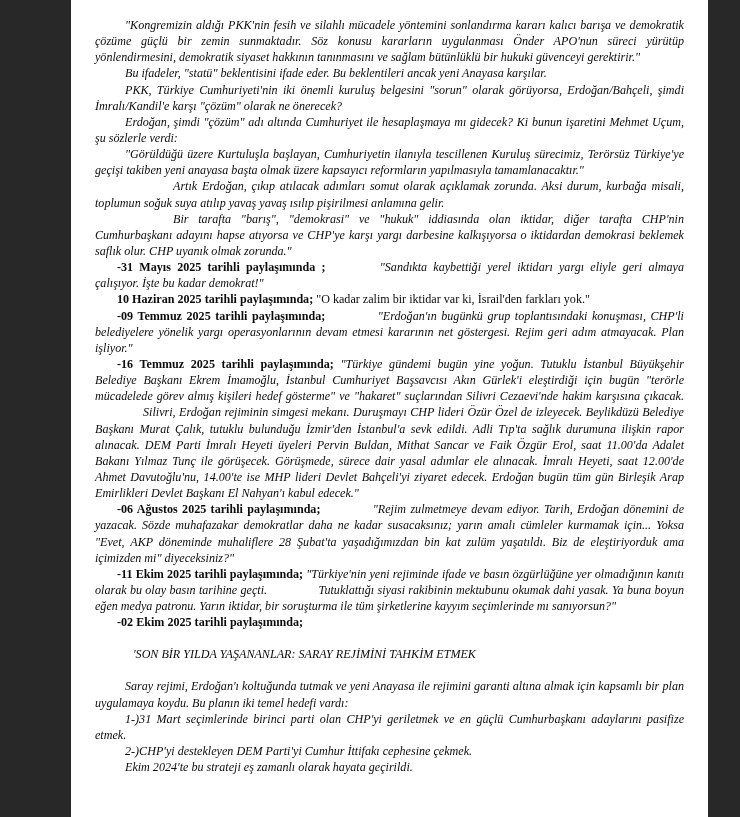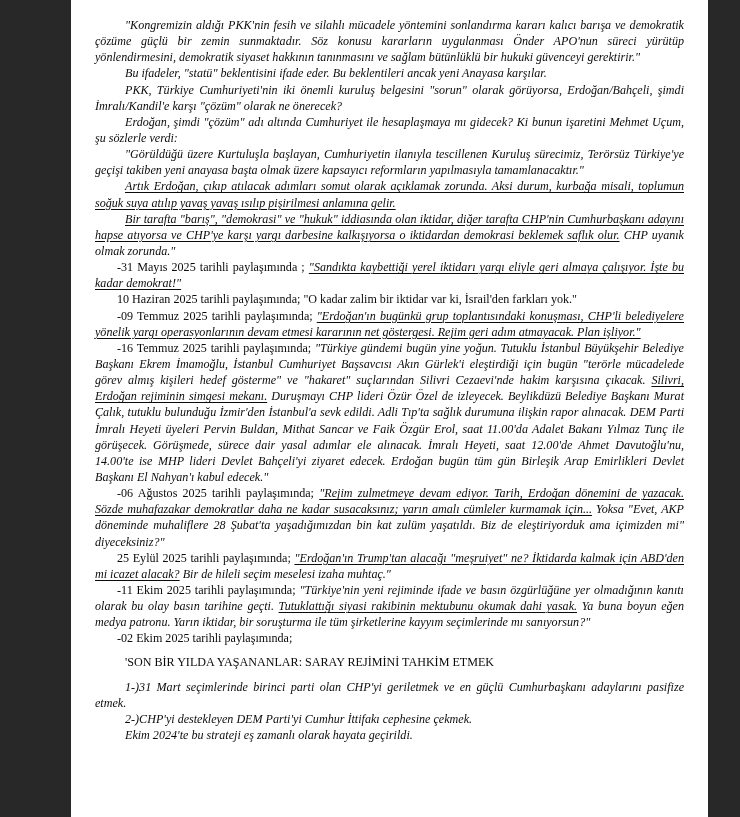--- a/index.html
+++ b/index.html
@@ -40,33 +40,34 @@
   .para {
     margin: 0;
     text-indent: 30px;
     font-style: italic;
   }
   .para.hang {
     text-indent: 22px;
   }
   .d {
     font-style: normal;
-    font-weight: normal;
+    font-weight: bold;
   }
   .u {
-    text-decoration: underline;
     text-underline-offset: 1.5px;
     text-decoration-thickness: from-font;
+    margin-left: 48px;
   }
   .upright {
     font-style: normal;
   }
   .heading-line {
+    font-style: italic;
     text-indent: 22px;
-    margin: 8px;
+    margin: 16px;
   }
 </style>
 </head>
 <body>
 
 <div id="viewport">
   <div id="page">
     <div class="doc-body">
 
       <p class="para">"Kongremizin aldığı PKK'nin fesih ve silahlı mücadele yöntemini sonlandırma kararı kalıcı barışa ve demokratik çözüme güçlü bir zemin sunmaktadır. Söz konusu kararların uygulanması Önder APO'nun süreci yürütüp yönlendirmesini, demokratik siyaset hakkının tanınmasını ve sağlam bütünlüklü bir hukuki güvenceyi gerektirir."</p>
@@ -105,37 +106,34 @@
       <p class="para hang">
         <span class="d">-16 Temmuz 2025 tarihli paylaşımında;</span>
         <span>"Türkiye gündemi bugün yine yoğun. Tutuklu İstanbul Büyükşehir Belediye Başkanı Ekrem İmamoğlu, İstanbul Cumhuriyet Başsavcısı Akın Gürlek'i eleştirdiği için bugün "terörle mücadelede görev almış kişileri hedef gösterme" ve "hakaret" suçlarından Silivri Cezaevi'nde hakim karşısına çıkacak. </span><span class="u">Silivri, Erdoğan rejiminin simgesi mekanı.</span><span> Duruşmayı CHP lideri Özür Özel de izleyecek. Beylikdüzü Belediye Başkanı Murat Çalık, tutuklu bulunduğu İzmir'den İstanbul'a sevk edildi. Adli Tıp'ta sağlık durumuna ilişkin rapor alınacak. DEM Parti İmralı Heyeti üyeleri Pervin Buldan, Mithat Sancar ve Faik Özgür Erol, saat 11.00'da Adalet Bakanı Yılmaz Tunç ile görüşecek. Görüşmede, sürece dair yasal adımlar ele alınacak. İmralı Heyeti, saat 12.00'de Ahmet Davutoğlu'nu, 14.00'te ise MHP lideri Devlet Bahçeli'yi ziyaret edecek. Erdoğan bugün tüm gün Birleşik Arap Emirlikleri Devlet Başkanı El Nahyan'ı kabul edecek."</span>
       </p>
 
       <p class="para hang">
         <span class="d">-06 Ağustos 2025 tarihli paylaşımında;</span>
         <span class="u">"Rejim zulmetmeye devam ediyor. Tarih, Erdoğan dönemini de yazacak. Sözde muhafazakar demokratlar daha ne kadar susacaksınız; yarın amalı cümleler kurmamak için...</span><span> Yoksa "Evet, AKP döneminde muhaliflere 28 Şubat'ta yaşadığımızdan bin kat zulüm yaşatıldı. Biz de eleştiriyorduk ama içimizden mi" diyeceksiniz?"</span>
       </p>
 
-      <p class="para hang">
-        <span class="d">25 Eylül 2025 tarihli paylaşımında;</span>
-        <span class="u">"Erdoğan'ın Trump'tan alacağı "meşruiyet" ne? İktidarda kalmak için ABD'den mi icazet alacak?</span><span> Bir de hileli seçim meselesi izaha muhtaç."</span>
-      </p>
 
       <p class="para hang">
         <span class="d">-11 Ekim 2025 tarihli paylaşımında;</span>
         <span>"Türkiye'nin yeni rejiminde ifade ve basın özgürlüğüne yer olmadığının kanıtı olarak bu olay basın tarihine geçti. </span><span class="u">Tutuklattığı siyasi rakibinin mektubunu okumak dahi yasak.</span><span> Ya buna boyun eğen medya patronu. Yarın iktidar, bir soruşturma ile tüm şirketlerine kayyım seçimlerinde mı sanıyorsun?"</span>
       </p>
 
       <p class="para hang">
         <span class="d">-02 Ekim 2025 tarihli paylaşımında;</span>
       </p>
 
       <p class="heading-line">'SON BİR YILDA YAŞANANLAR: SARAY REJİMİNİ TAHKİM ETMEK</p>
 
 
+      <p class="para">Saray rejimi, Erdoğan'ı koltuğunda tutmak ve yeni Anayasa ile rejimini garanti altına almak için kapsamlı bir plan uygulamaya koydu. Bu planın iki temel hedefi vardı:</p>
 
       <p class="para">1-)31 Mart seçimlerinde birinci parti olan CHP'yi geriletmek ve en güçlü Cumhurbaşkanı adaylarını pasifize etmek.</p>
 
       <p class="para">2-)CHP'yi destekleyen DEM Parti'yi Cumhur İttifakı cephesine çekmek.</p>
 
       <p class="para">Ekim 2024'te bu strateji eş zamanlı olarak hayata geçirildi.</p>
 
     </div>
   </div>
 </div>

